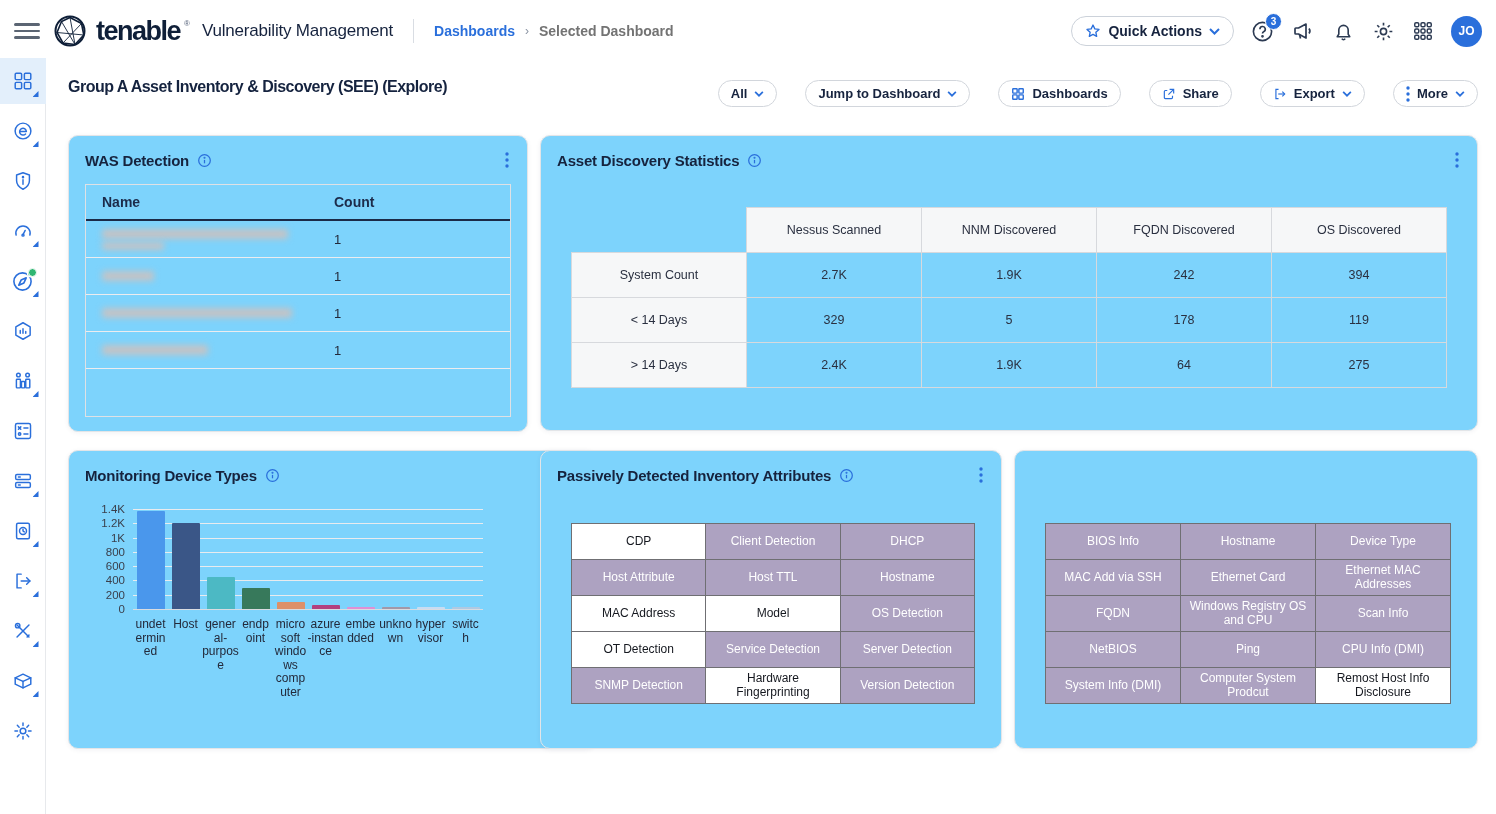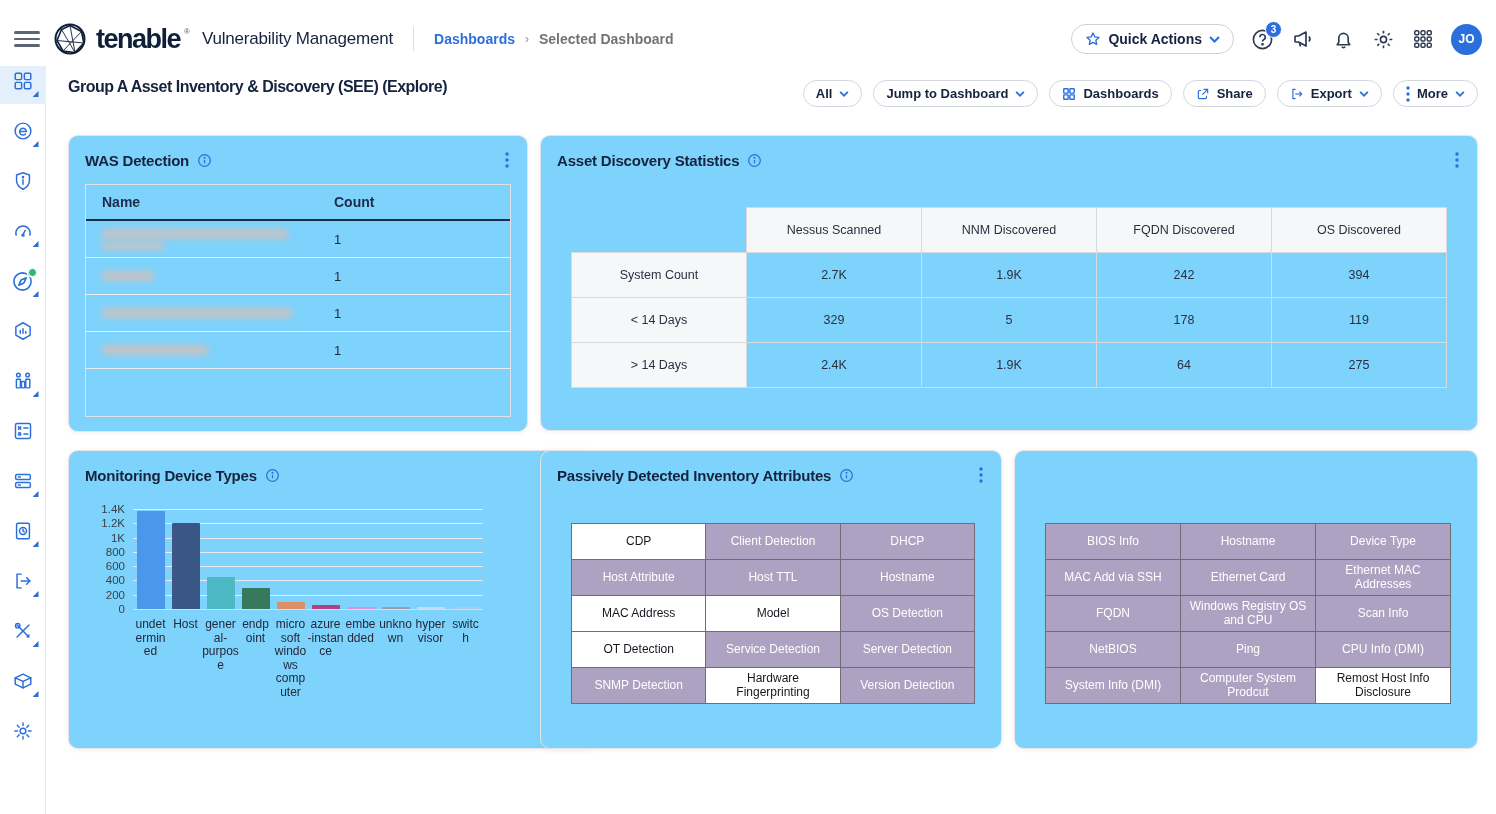--- a/index.html
+++ b/index.html
@@ -4,21 +4,21 @@
 <style>
   * { box-sizing: border-box; margin: 0; padding: 0; }
   html,body { width:1496px; height:814px; }
   body {
     font-family: "Liberation Sans", sans-serif;
     background:#ffffff; color:#1c2b4a; overflow:hidden; position:relative;
   }
   svg { display:block; }
 
   
-  .topbar { position:absolute; top:12px; left:0; width:1496px; height:54px;
+  .topbar { position:absolute; top:4px; left:0; width:1496px; height:54px;
     display:flex; align-items:center; padding:0 14px; background:#fff; z-index:5; }
   .hamburger { width:26px; height:26px; display:flex; flex-direction:column;
     justify-content:center; gap:4px; cursor:pointer; margin-right:12px; }
   .hamburger span { display:block; height:2.5px; background:#5b6573; border-radius:2px; }
   .brand { display:flex; align-items:center; gap:8px; }
   .brand-name { font-size:27px; font-weight:800; letter-spacing:-1.5px; color:#0f1f38; }
   .brand-reg { font-size:8px; color:#56627a; align-self:flex-start; margin:6px 0 0 -4px; }
   .brand-product { font-size:17px; color:#16233e; margin-left:4px; letter-spacing:-0.2px; }
   .topbar-divider { width:1px; height:24px; background:#d9dde3; margin:0 20px; }
   .breadcrumb { display:flex; align-items:center; gap:10px; font-size:14px; }
@@ -45,21 +45,21 @@
   .sb-item.active { background:#e3effb; }
   .sb-corner { position:absolute; right:7px; bottom:7px; width:6px; height:6px;
     background:#2a6fdb; clip-path:polygon(100% 0, 100% 100%, 0 100%); }
   .sb-dot { position:absolute; width:9px; height:9px; border-radius:50%;
     background:#2fb672; border:1.5px solid #fff; top:10px; right:9px; }
 
   
   .main { position:absolute; left:47px; top:54px; width:1449px; height:760px; background:#fff; }
   .page-title { position:absolute; left:21px; top:24px; font-size:16px; font-weight:800;
     color:#15233f; letter-spacing:-0.5px; }
-  .toolbar { position:absolute; right:18px; top:26px; display:flex; align-items:center; gap:11px; }
+  .toolbar { position:absolute; right:18px; top:26px; display:flex; align-items:center; gap:28px; }
   .pill { display:flex; align-items:center; gap:7px; height:27px; padding:0 12px;
     background:#fff; border:1px solid #d2d6dc; border-radius:15px; cursor:pointer;
     font-size:13px; font-weight:700; color:#16233e; white-space:nowrap; }
 
   
   .card { position:absolute; background:#7dd3fc; border:1px solid #e3e5e8; border-radius:10px;
     box-shadow:0 1px 5px rgba(20,30,60,0.06); }
   .card-head { display:flex; align-items:center; padding:14px 14px 0 16px; }
   .card-title { font-size:15px; font-weight:700; color:#16233e; letter-spacing:-0.2px; }
   .info-icon { margin-left:8px; cursor:pointer; }

